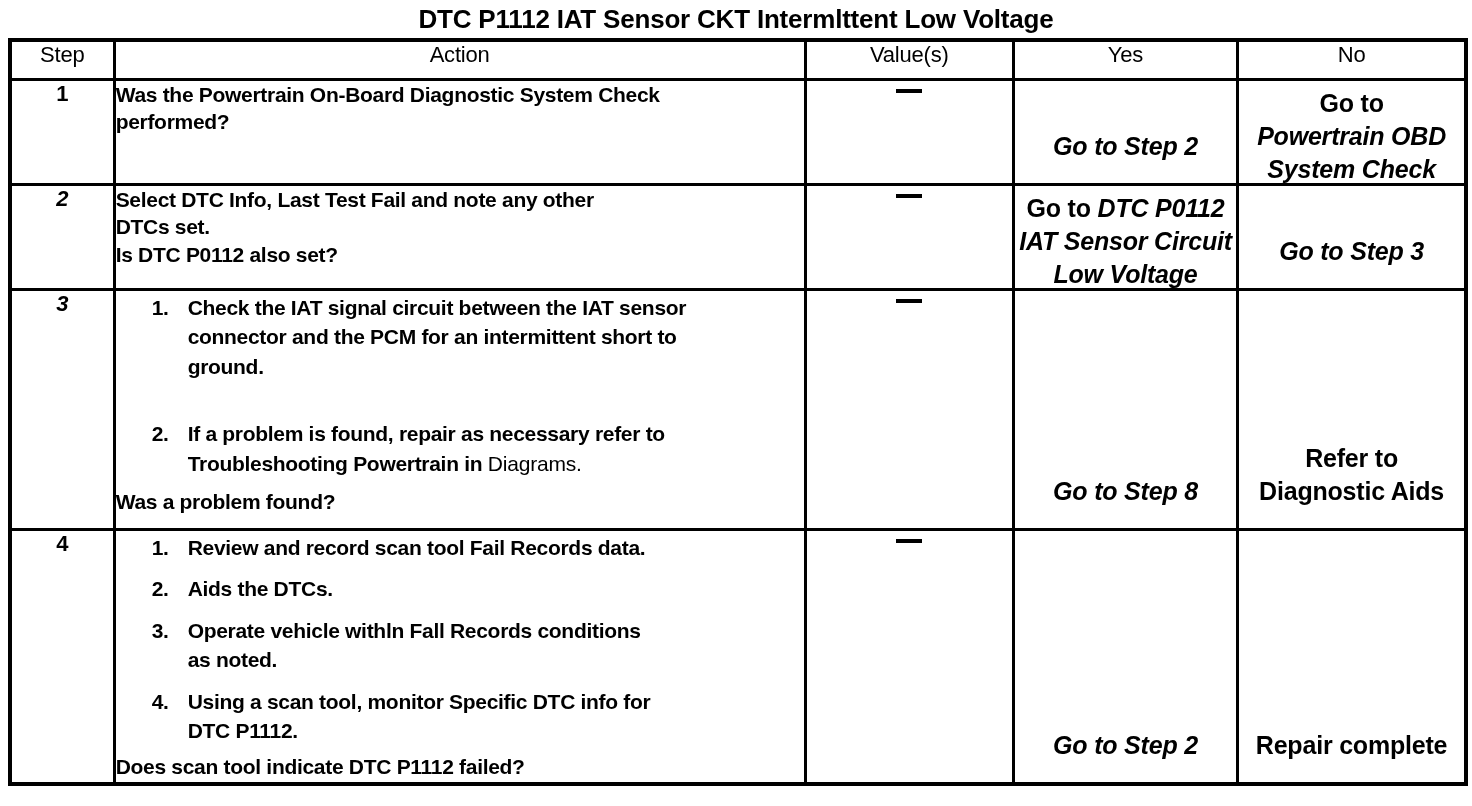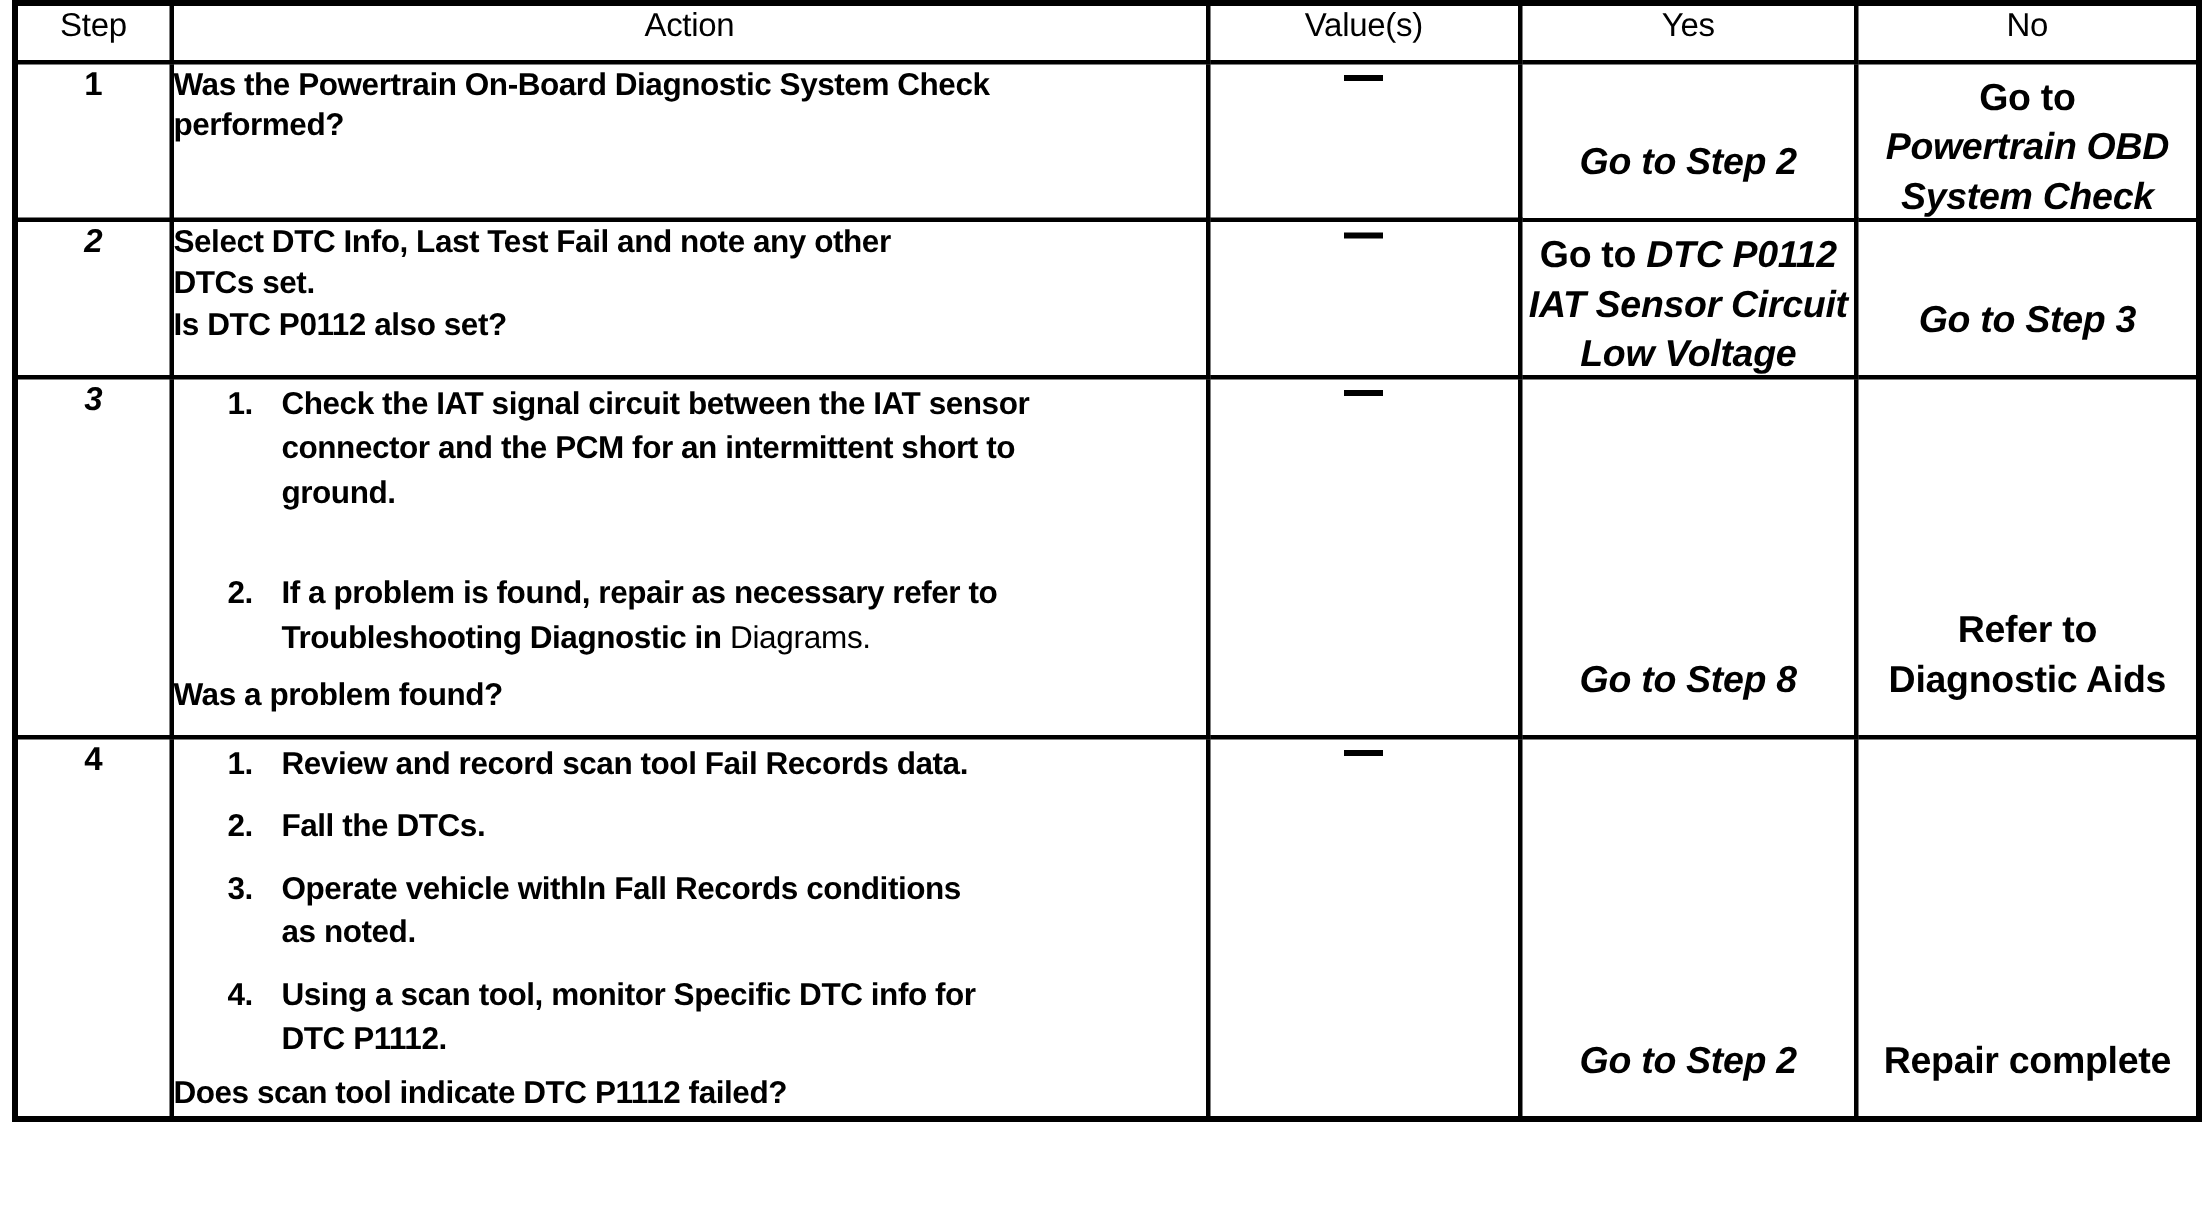--- a/index.html
+++ b/index.html
@@ -138,20 +138,21 @@
   .ans-bottom { bottom: 20px; }
   .ital { font-style: italic; }
   .upr  { font-style: normal; }
   .nowrap { white-space: nowrap; }
 </style>
 </head>
 <body>
 
 <div class="page">
 
+  <div class="doc-title">DTC P1112 IAT Sensor CKT Intermlttent Low Voltage</div>
 
   <table class="dtc-table">
     <colgroup>
       <col class="c-step">
         <col class="c-action">
         <col class="c-value">
         <col class="c-yes">
         <col class="c-no">
     </colgroup>
 
@@ -229,21 +230,21 @@
             <li class="gap-after">
               <span class="num">1.</span>
               <div class="action-line">Check the IAT signal circuit between the IAT sensor</div>
               <div class="action-line">connector and the PCM for an intermittent short to</div>
               <div class="action-line">ground.</div>
             </li>
             <li>
               <span class="num">2.</span>
               <div class="action-line">If a problem is found, repair as necessary refer to</div>
               <div class="action-line">
-                <span>Troubleshooting Diagnostic in </span><span class="light">Diagrams.</span>
+                <span>Troubleshooting Powertrain in </span><span class="light">Diagrams.</span>
               </div>
             </li>
           </ol>
           <div class="action-line tail-q">Was a problem found?</div>
         </td>
 
         <td class="value-cell">
           <span class="dash"></span>
         </td>
 
@@ -263,21 +264,21 @@
         <td class="step-cell">4</td>
 
         <td class="action-cell">
           <ol class="steps-list">
             <li style="margin-bottom:12px;">
               <span class="num">1.</span>
               <div class="action-line">Review and record scan tool Fail Records data.</div>
             </li>
             <li style="margin-bottom:12px;">
               <span class="num">2.</span>
-              <div class="action-line">Fall the DTCs.</div>
+              <div class="action-line">Aids the DTCs.</div>
             </li>
             <li style="margin-bottom:12px;">
               <span class="num">3.</span>
               <div class="action-line">Operate vehicle withln Fall Records conditions</div>
               <div class="action-line">as noted.</div>
             </li>
             <li>
               <span class="num">4.</span>
               <div class="action-line">Using a scan tool, monitor Specific DTC info for</div>
               <div class="action-line">DTC P1112.</div>

